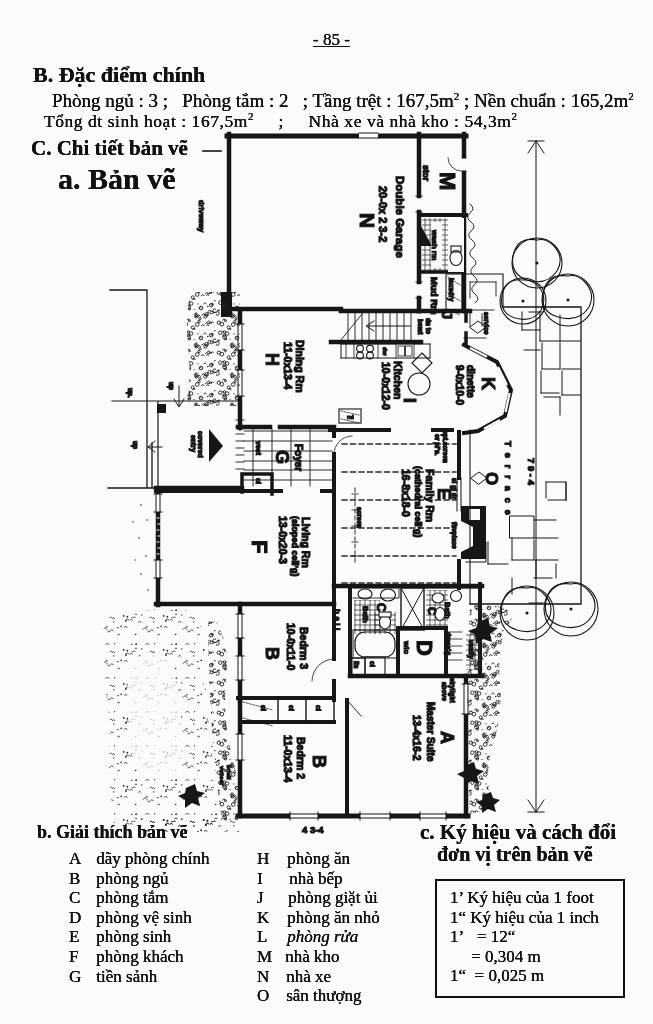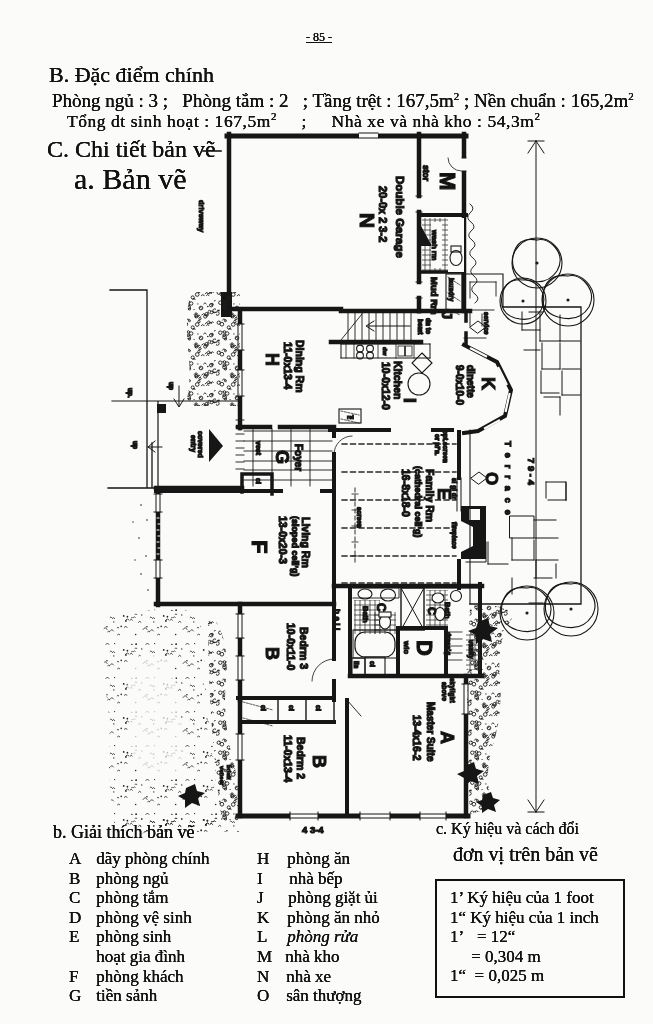--- a/index.html
+++ b/index.html
@@ -1,34 +1,34 @@
 <!DOCTYPE html>
 <html><head>
 <meta charset="utf-8">
 <style>
 html,body{margin:0;padding:0;}
 body{width:653px;height:1024px;background:#fbfbf9;position:relative;overflow:hidden;
  font-family:"Liberation Serif",serif;color:#111;}
 .abs{position:absolute;white-space:nowrap;text-shadow:0 0 0.45px #222, 0 0 0.45px #222;}
-.b{font-weight:normal;margin-left:16px;}
+.b{font-weight:bold;}
 svg{position:absolute;left:0;top:0;}
 svg text{font-family:"Liberation Sans",sans-serif;font-weight:bold;fill:#111;}
 </style>
 </head>
 <body>
 
-<div class="abs" style="left:306px;top:30px;font-size:12px;text-decoration:underline;">- 85 -</div>
+<div class="abs" style="left:313px;top:30px;font-size:17px;text-decoration:underline;">- 85 -</div>
 
 <div class="abs b" style="left:33px;top:62px;font-size:22px;">B. Đặc điểm chính</div>
 
 <div class="abs" style="left:52px;top:90px;font-size:19px;">Phòng ngủ : 3 ;&nbsp;&nbsp; Phòng tắm : 2&nbsp;&nbsp; ; Tầng trệt : 167,5m<sup style="font-size:11px;">2</sup> ; Nền chuẩn : 165,2m<sup style="font-size:11px;">2</sup></div>
 
-<div class="abs" style="left:67px;top:110px;font-size:17.5px;letter-spacing:0.55px;">Tổng dt sinh hoạt : 167,5m<sup style="font-size:11px;">2</sup>&nbsp;&nbsp;&nbsp;&nbsp; ;&nbsp;&nbsp;&nbsp;&nbsp; Nhà xe và nhà kho : 54,3m<sup style="font-size:11px;">2</sup></div>
-
-<div class="abs b" style="left:31px;top:136px;font-size:24px;">C. Chi tiết bản vẽ</div>
+<div class="abs" style="left:44px;top:110px;font-size:17.5px;letter-spacing:0.55px;">Tổng dt sinh hoạt : 167,5m<sup style="font-size:11px;">2</sup>&nbsp;&nbsp;&nbsp;&nbsp; ;&nbsp;&nbsp;&nbsp;&nbsp; Nhà xe và nhà kho : 54,3m<sup style="font-size:11px;">2</sup></div>
+
+<div class="abs b" style="left:31px;top:136px;font-size:21px;">C. Chi tiết bản vẽ</div>
 
 <div class="abs b" style="left:58px;top:162px;font-size:30px;">a. Bản vẽ</div>
 
 <svg width="653" height="1024" viewBox="0 0 653 1024">
 <defs>
 <pattern id="tile" width="5" height="5" patternUnits="userSpaceOnUse">
 <path d="M0 0H5V5H0Z" fill="none" stroke="#2c2c2c" stroke-width="0.75"></path>
 </pattern>
 <pattern id="shrub" width="36" height="30" patternUnits="userSpaceOnUse">
 <path d="M6.3 20.5 q1.7 -3.2 3.3 0" fill="none" stroke="#1b1b1b" stroke-width="0.9"></path>
@@ -631,24 +631,20 @@
         </tr>
 <tr>
           <td>D</td>
           <td style="padding-left:14px;">phòng vệ sinh</td>
         </tr>
 <tr>
           <td>E</td>
           <td style="padding-left:14px;">phòng sinh</td>
         </tr>
 <tr>
-          <td></td>
-          <td style="padding-left:14px;">hoạt gia đình</td>
-        </tr>
-<tr>
           <td>F</td>
           <td style="padding-left:14px;margin-top:22px;">phòng khách</td>
         </tr>
 <tr>
           <td>G</td>
           <td style="padding-left:14px;">tiền sảnh</td>
         </tr>
 </tbody>
     </table>
 </div>
@@ -685,17 +681,17 @@
           <td style="padding-left:13px;">nhà xe</td>
         </tr>
 <tr>
           <td>O</td>
           <td style="padding-left:13px;">sân thượng</td>
         </tr>
 </tbody>
     </table>
 </div>
 
-<div class="abs b" style="left:420px;top:820px;font-size:16px;">c. Ký hiệu và cách đổi</div>
+<div class="abs b" style="left:420px;top:820px;font-size:21px;">c. Ký hiệu và cách đổi</div>
 <div class="abs b" style="left:437px;top:843px;font-size:20px;">đơn vị trên bản vẽ</div>
 
 <div class="abs" style="left:435px;top:879px;width:186px;height:115px;border:2px solid #111;"></div>
 <div class="abs" style="left:450px;top:888px;font-size:17px;line-height:19.5px;">1’ Ký hiệu của 1 foot<br>1“ Ký hiệu của 1 inch<br>1’&nbsp;&nbsp; = 12“<br>&nbsp;&nbsp;&nbsp;&nbsp; = 0,304 m<br>1“&nbsp; = 0,025 m</div>
 
 </body></html>

